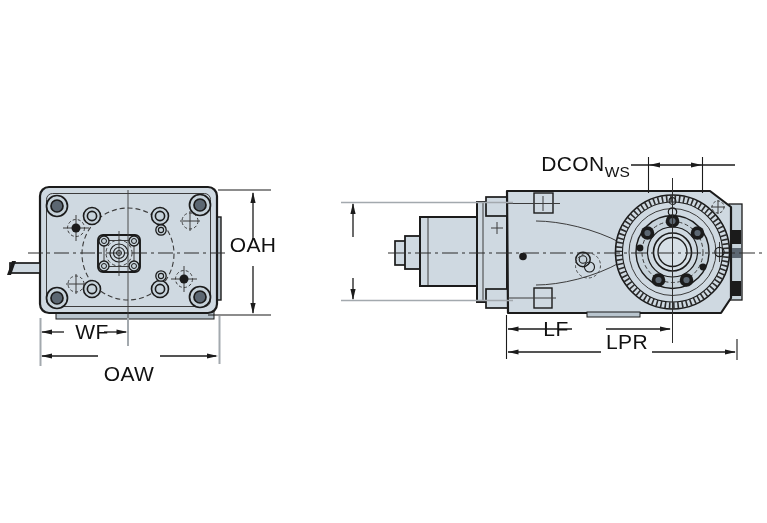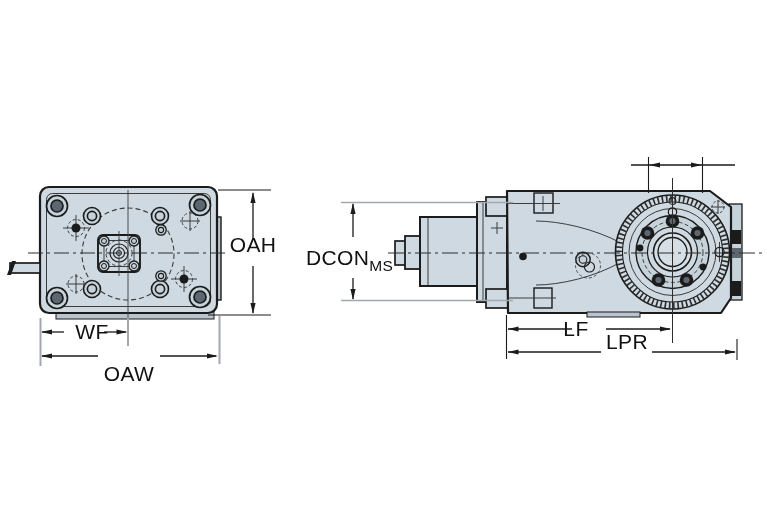--- a/index.html
+++ b/index.html
@@ -260,19 +260,19 @@
     <line x1="508" y1="352" x2="601" y2="352" class="s-line" stroke-width="1.3"></line>
     <line x1="652" y1="352" x2="735" y2="352" class="s-line" stroke-width="1.3"></line>
     <polygon points="507.5,352 518.5,349.4 518.5,354.6" class="f-dark"></polygon>
     <polygon points="736,352 725,349.4 725,354.6" class="f-dark"></polygon>
   </g>
 </svg>
 
 <div class="dim-label" style="left:253px;top:244px">OAH</div>
 <div class="dim-label" style="left:92px;top:331px">WF</div>
 <div class="dim-label" style="left:129px;top:373px">OAW</div>
-<div class="dim-label anchor-right" style="left:393px;top:257px">
-  <span>DCON</span><span class="sub">MS</span>
+<div class="dim-label anchor-right" style="left:630px;top:163px">
+  <span>DCON</span><span class="sub">WS</span>
 </div>
-<div class="dim-label" style="left:576px;top:328px">LF</div>
+<div class="dim-label" style="left:556px;top:328px">LF</div>
 <div class="dim-label" style="left:627px;top:341px">LPR</div>
 
 </div>
 
 </body></html>

